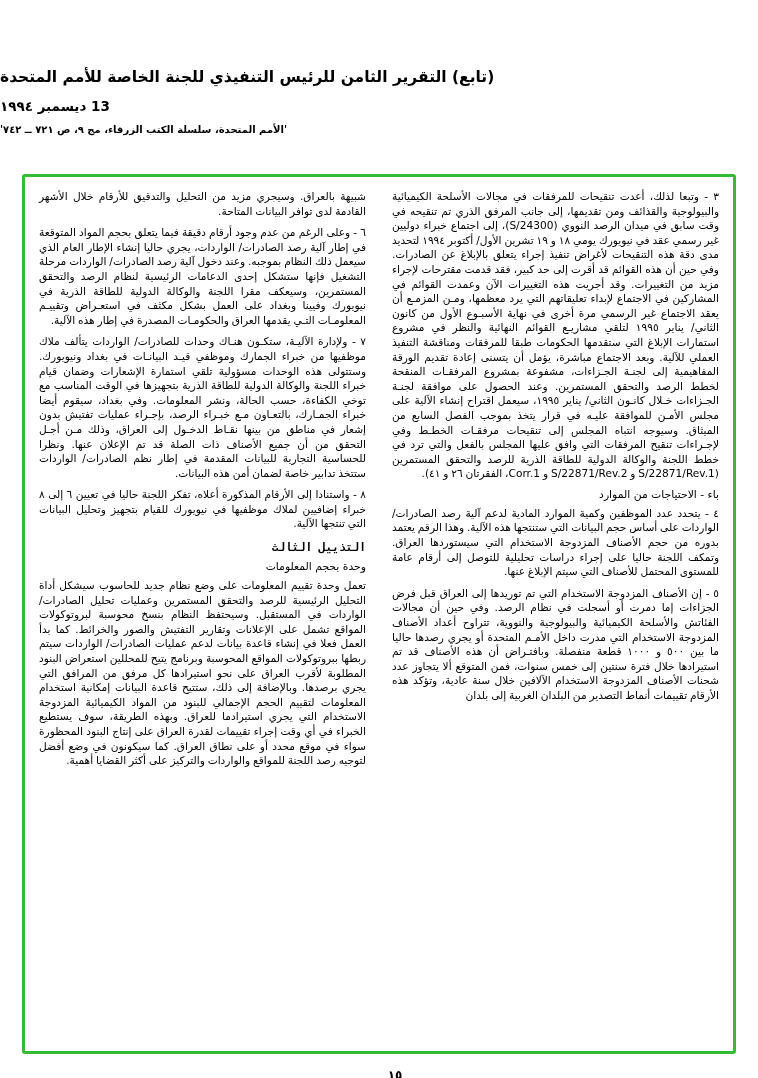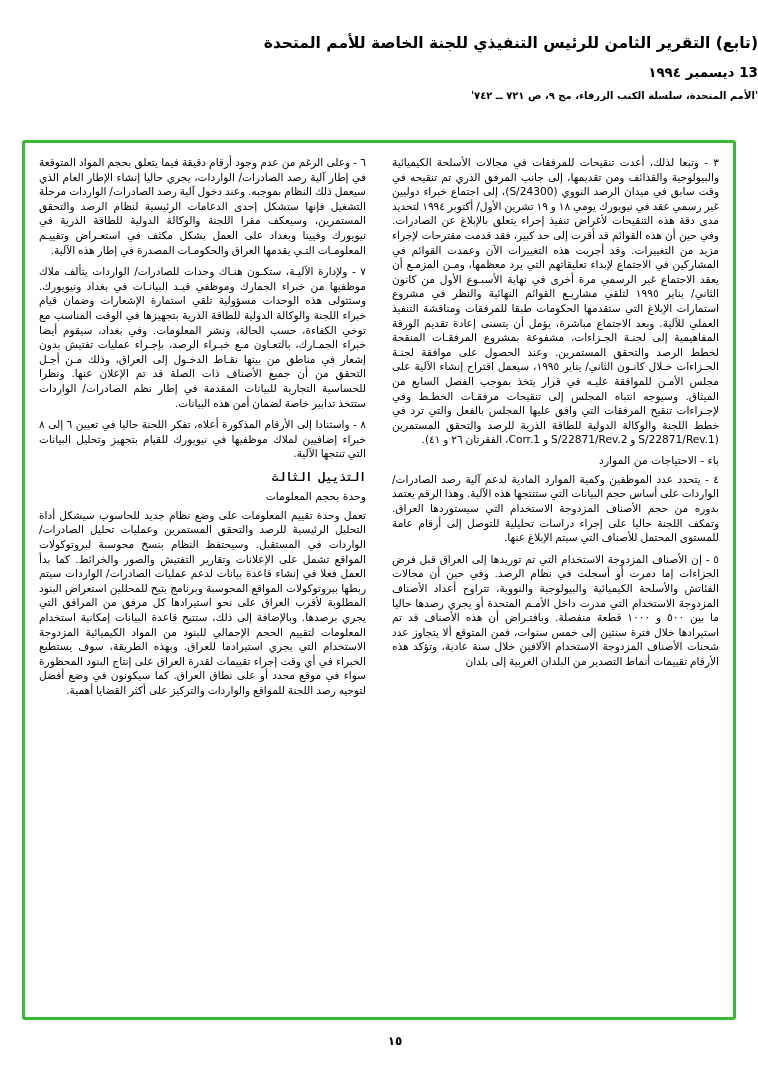--- a/index.html
+++ b/index.html
@@ -18,22 +18,23 @@
   .page {
     width: 758px;
     height: 1078px;
     position: relative;
     box-sizing: border-box;
     padding: 0;
   }
 
   
   .header {
-    text-align: right;
+    text-align: left;
     padding-top: 34px;
+    margin-top: 34px;
   }
   .doc-title {
     font-family: "DejaVu Sans", sans-serif;
     font-weight: bold;
     font-size: 15.5px;
     letter-spacing: 0px;
     color: #000;
     margin: 0 0 12px 0;
     direction: rtl;
   }
@@ -134,20 +135,21 @@
     <div class="columns">
 
       <div class="col">
         <p class="par">٣ -   وتبعا لذلك، أعدت تنقيحات للمرفقات في مجالات الأسلحة الكيميائية والبيولوجية والقذائف ومن تقديمها، إلى جانب المرفق الذري تم تنقيحه في وقت سابق في ميدان الرصد النووي (S/24300)، إلى اجتماع خبراء دوليين غير رسمي عقد في نيويورك يومي ١٨ و ١٩ تشرين الأول/ أكتوبر ١٩٩٤ لتحديد مدى دقة هذه التنقيحات لأغراض تنفيذ إجراء يتعلق بالإبلاغ عن الصادرات. وفي حين أن هذه القوائم قد أقرت إلى حد كبير، فقد قدمت مقترحات لإجراء مزيد من التغييرات. وقد أجريت هذه التغييرات الآن وعمدت القوائم في المشاركين في الاجتماع لإبداء تعليقاتهم التي يرد معظمها، ومـن المزمـع أن يعقد الاجتماع غير الرسمي مرة أخرى في نهاية الأسبـوع الأول من كانون الثاني/ يناير ١٩٩٥ لتلقي مشاريـع القوائم النهائية والنظر في مشروع استمارات الإبلاغ التي ستقدمها الحكومات طبقا للمرفقات ومناقشة التنفيذ العملي للآلية. وبعد الاجتماع مباشرة، يؤمل أن يتسنى إعادة تقديم الورقة المفاهيمية إلى لجنـة الجـزاءات، مشفوعة بمشروع المرفقـات المنقحة لخطط الرصد والتحقق المستمرين. وعند الحصول على موافقة لجنـة الجـزاءات خـلال كانـون الثاني/ يناير ١٩٩٥، سيعمل اقتراح إنشاء الآلية على مجلس الأمـن للموافقة عليـه في قرار يتخذ بموجب الفصل السابع من الميثاق. وسيوجه انتباه المجلس إلى تنقيحات مرفقـات الخطـط وفي لإجـراءات تنقيح المرفقات التي وافق عليها المجلس بالفعل والتي ترد في خطط اللجنة والوكالة الدولية للطاقة الذرية للرصد والتحقق المستمرين (S/22871/Rev.1 و S/22871/Rev.2 و Corr.1، الفقرتان ٢٦ و ٤١).</p>
         <div class="sub-head">باء -  الاحتياجات من الموارد</div>
         <p class="par">٤ -   يتحدد عدد الموظفين وكمية الموارد المادية لدعم آلية رصد الصادرات/ الواردات على أساس حجم البيانات التي ستنتجها هذه الآلية. وهذا الرقم يعتمد بدوره من حجم الأصناف المزدوجة الاستخدام التي سيستوردها العراق. وتمكف اللجنة حاليا على إجراء دراسات تحليلية للتوصل إلى أرقام عامة للمستوى المحتمل للأصناف التي سيتم الإبلاغ عنها.</p>
         <p class="par">٥ -   إن الأصناف المزدوجة الاستخدام التي تم توريدها إلى العراق قبل فرض الجزاءات إما دمرت أو أسجلت في نظام الرصد. وفي حين أن مجالات الفئاتش والأسلحة الكيميائية والبيولوجية والنووية، تتراوح أعداد الأصناف المزدوجة الاستخدام التي مدرت داخل الأمـم المتحدة أو يجري رصدها حاليا ما بين ٥٠٠ و ١٠٠٠ قطعة منفصلة. وبافتـراض أن هذه الأصناف قد تم استيرادها خلال فترة سنتين إلى خمس سنوات، فمن المتوقع ألا يتجاوز عدد شحنات الأصناف المزدوجة الاستخدام الآلافين خلال سنة عادية، وتؤكد هذه الأرقام تقييمات أنماط التصدير من البلدان الغربية إلى بلدان</p>
       </div>
 
       <div class="col">
+        <p class="par">شبيهة بالعراق. وسيجري مزيد من التحليل والتدقيق للأرقام خلال الأشهر القادمة لدى توافر البيانات المتاحة.</p>
         <p class="par">٦ -  وعلى الرغم من عدم وجود أرقام دقيقة فيما يتعلق بحجم المواد المتوقعة في إطار آلية رصد الصادرات/ الواردات، يجري حاليا إنشاء الإطار العام الذي سيعمل ذلك النظام بموجبه. وعند دخول آلية رصد الصادرات/ الواردات مرحلة التشغيل فإنها ستشكل إحدى الدعامات الرئيسية لنظام الرصد والتحقق المستمرين، وسيعكف مقرا اللجنة والوكالة الدولية للطاقة الذرية في نيويورك وفيينا وبغداد على العمل بشكل مكثف في استعـراض وتقييـم المعلومـات التـي يقدمها العراق والحكومـات المصدرة في إطار هذه الآلية.</p>
         <p class="par">٧ -  ولإدارة الآليـة، ستكـون هنـاك وحدات للصادرات/ الواردات يتألف ملاك موظفيها من خبراء الجمارك وموظفي قيـد البيانـات في بغداد ونيويورك. وستتولى هذه الوحدات مسؤولية تلقي استمارة الإشعارات وضمان قيام خبراء اللجنة والوكالة الدولية للطاقة الذرية بتجهيزها في الوقت المناسب مع توخي الكفاءة، حسب الحالة، ونشر المعلومات. وفي بغداد، سيقوم أيضا خبراء الجمـارك، بالتعـاون مـع خبـراء الرصد، بإجـراء عمليات تفتيش بدون إشعار في مناطق من بينها نقـاط الدخـول إلى العراق، وذلك مـن أجـل التحقق من أن جميع الأصناف ذات الصلة قد تم الإعلان عنها. ونظرا للحساسية التجارية للبيانات المقدمة في إطار نظم الصادرات/ الواردات ستتخذ تدابير خاصة لضمان أمن هذه البيانات.</p>
         <p class="par">٨ -  واستنادا إلى الأرقام المذكورة أعلاه، تفكر اللجنة حاليا في تعيين ٦ إلى ٨ خبراء إضافيين لملاك موظفيها في نيويورك للقيام بتجهيز وتحليل البيانات التي تنتجها الآلية.</p>
         <div class="sec-head-center">التذييل الثالث</div>
         <div class="sub-head">وحدة بحجم المعلومات</div>
         <p class="par">تعمل وحدة تقييم المعلومات على وضع نظام جديد للحاسوب سيشكل أداة التحليل الرئيسية للرصد والتحقق المستمرين وعمليات تحليل الصادرات/ الواردات في المستقبل. وسيحتفظ النظام بنسخ محوسبة لبروتوكولات المواقع تشمل على الإعلانات وتقارير التفتيش والصور والخرائط. كما بدأ العمل فعلا في إنشاء قاعدة بيانات لدعم عمليات الصادرات/ الواردات سيتم ربطها ببروتوكولات المواقع المحوسبة وبرنامج يتيح للمحللين استعراض البنود المطلوبة لأقرب العراق على نحو استيرادها كل مرفق من المرافق التي يجري برصدها. وبالإضافة إلى ذلك، ستتيح قاعدة البيانات إمكانية استخدام المعلومات لتقييم الحجم الإجمالي للبنود من المواد الكيميائية المزدوجة الاستخدام التي يجري استيرادما للعراق. وبهذه الطريقة، سوف يستطيع الخبراء في أي وقت إجراء تقييمات لقدرة العراق على إنتاج البنود المحظورة سواء في موقع محدد أو على نطاق العراق. كما سيكونون في وضع أفضل لتوجيه رصد اللجنة للمواقع والواردات والتركيز على أكثر القضايا أهمية.</p>
       </div>
 
     </div>
   </div>

